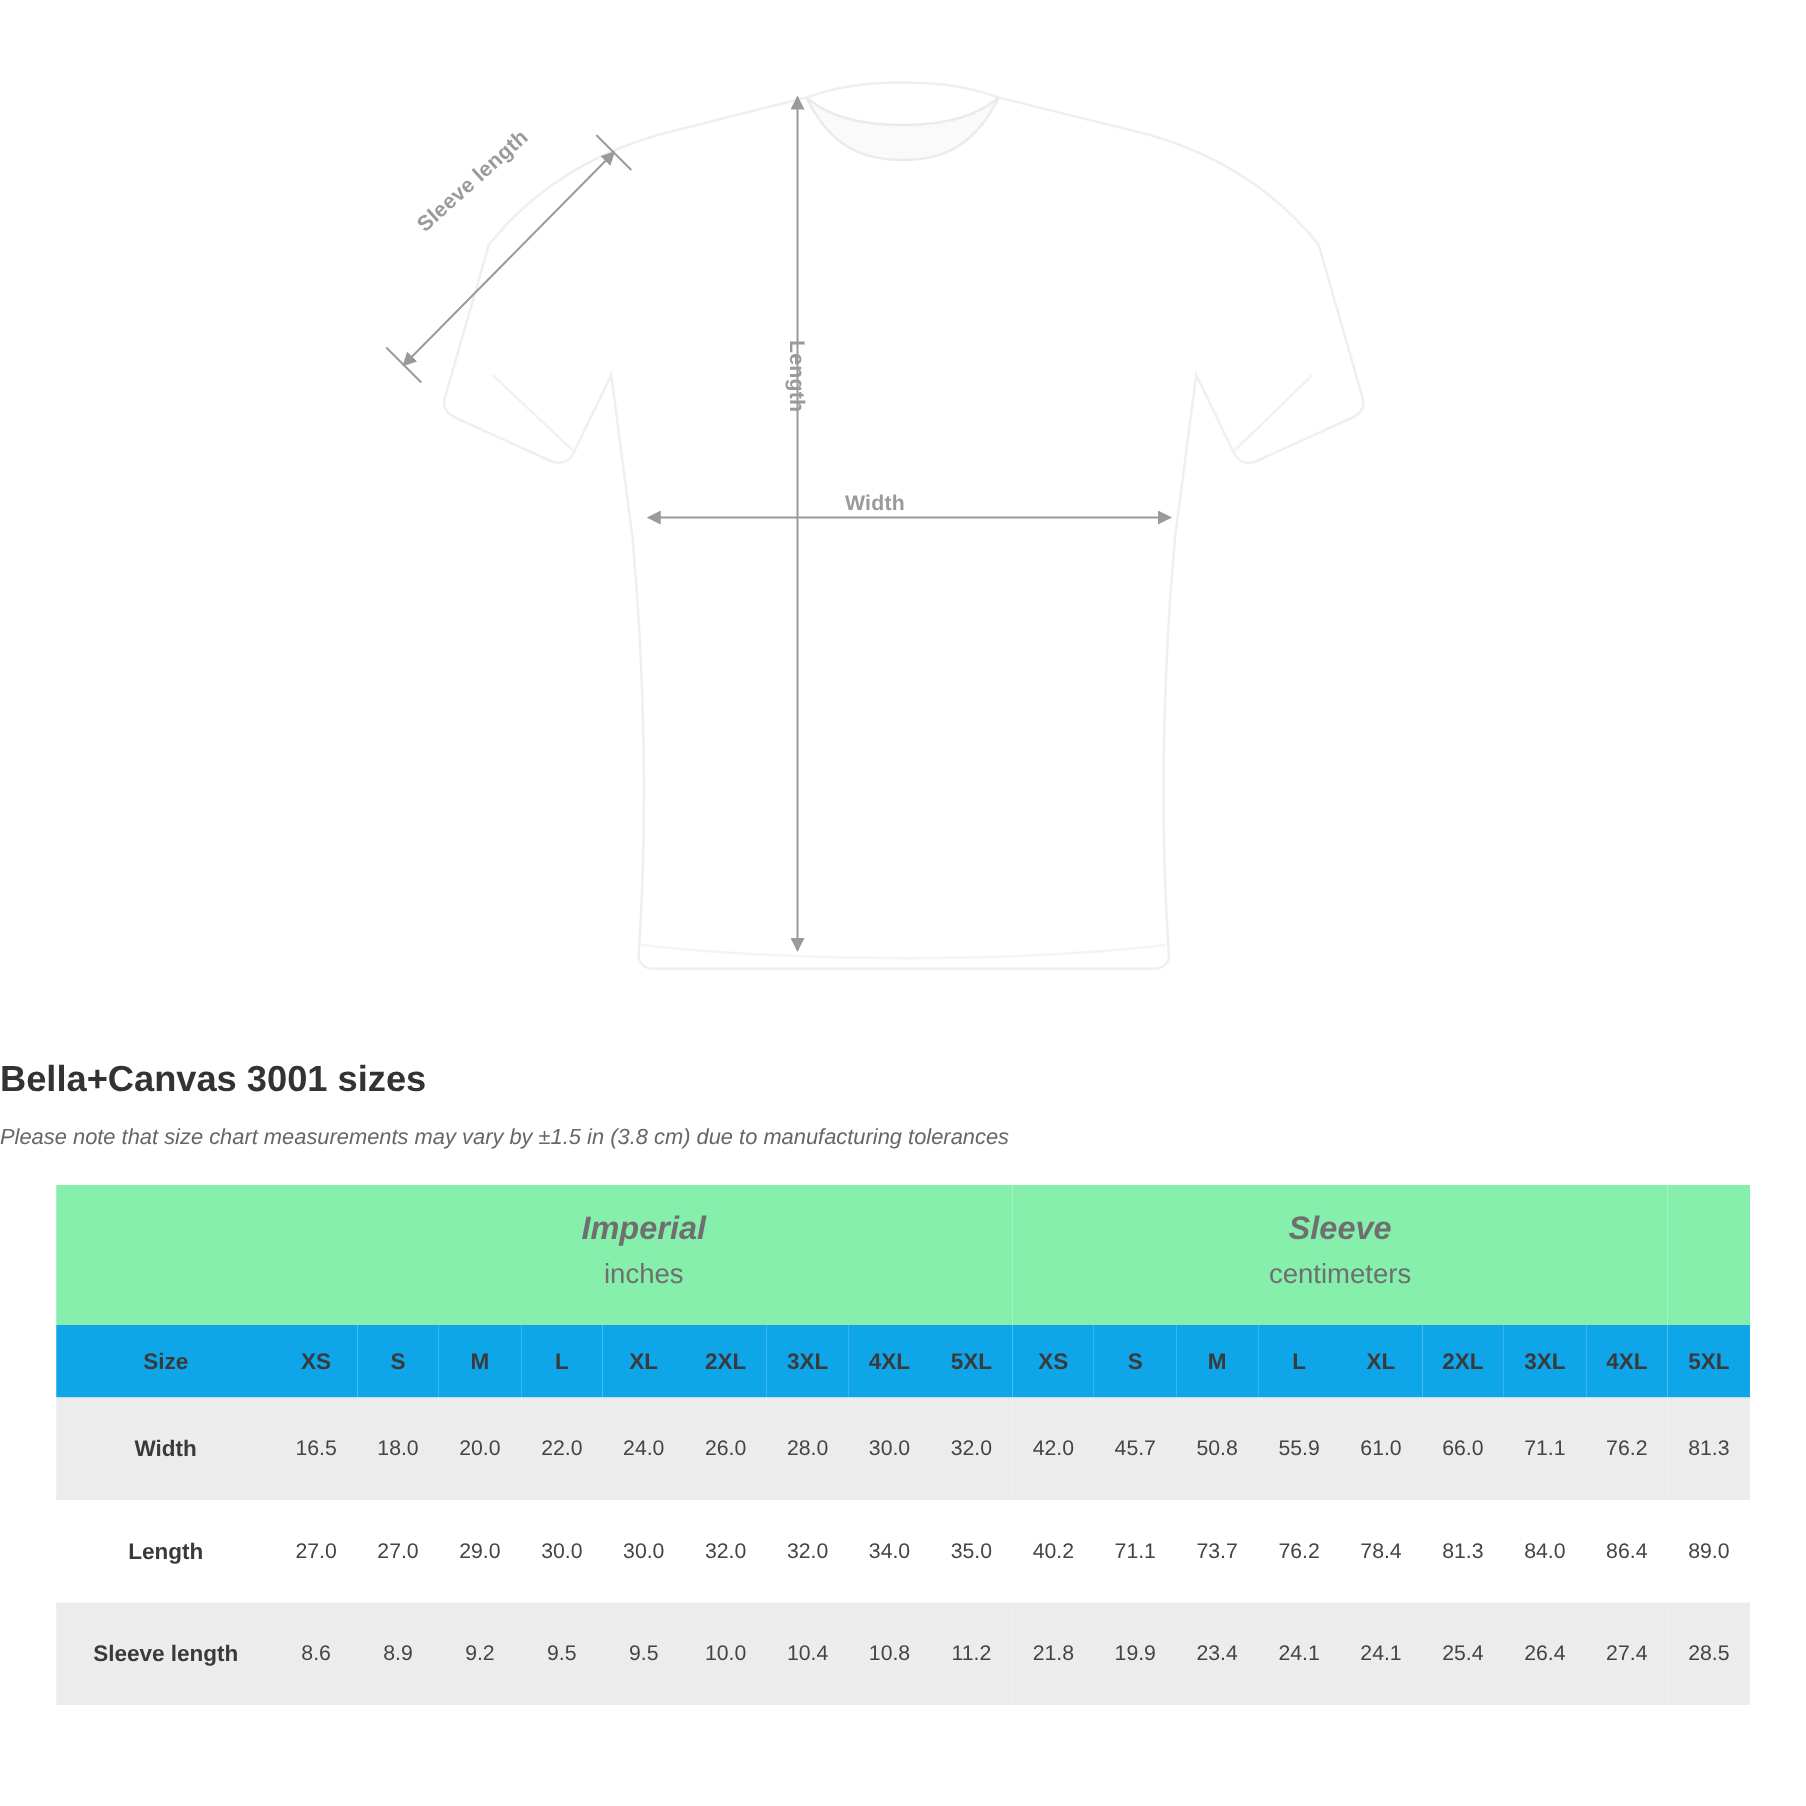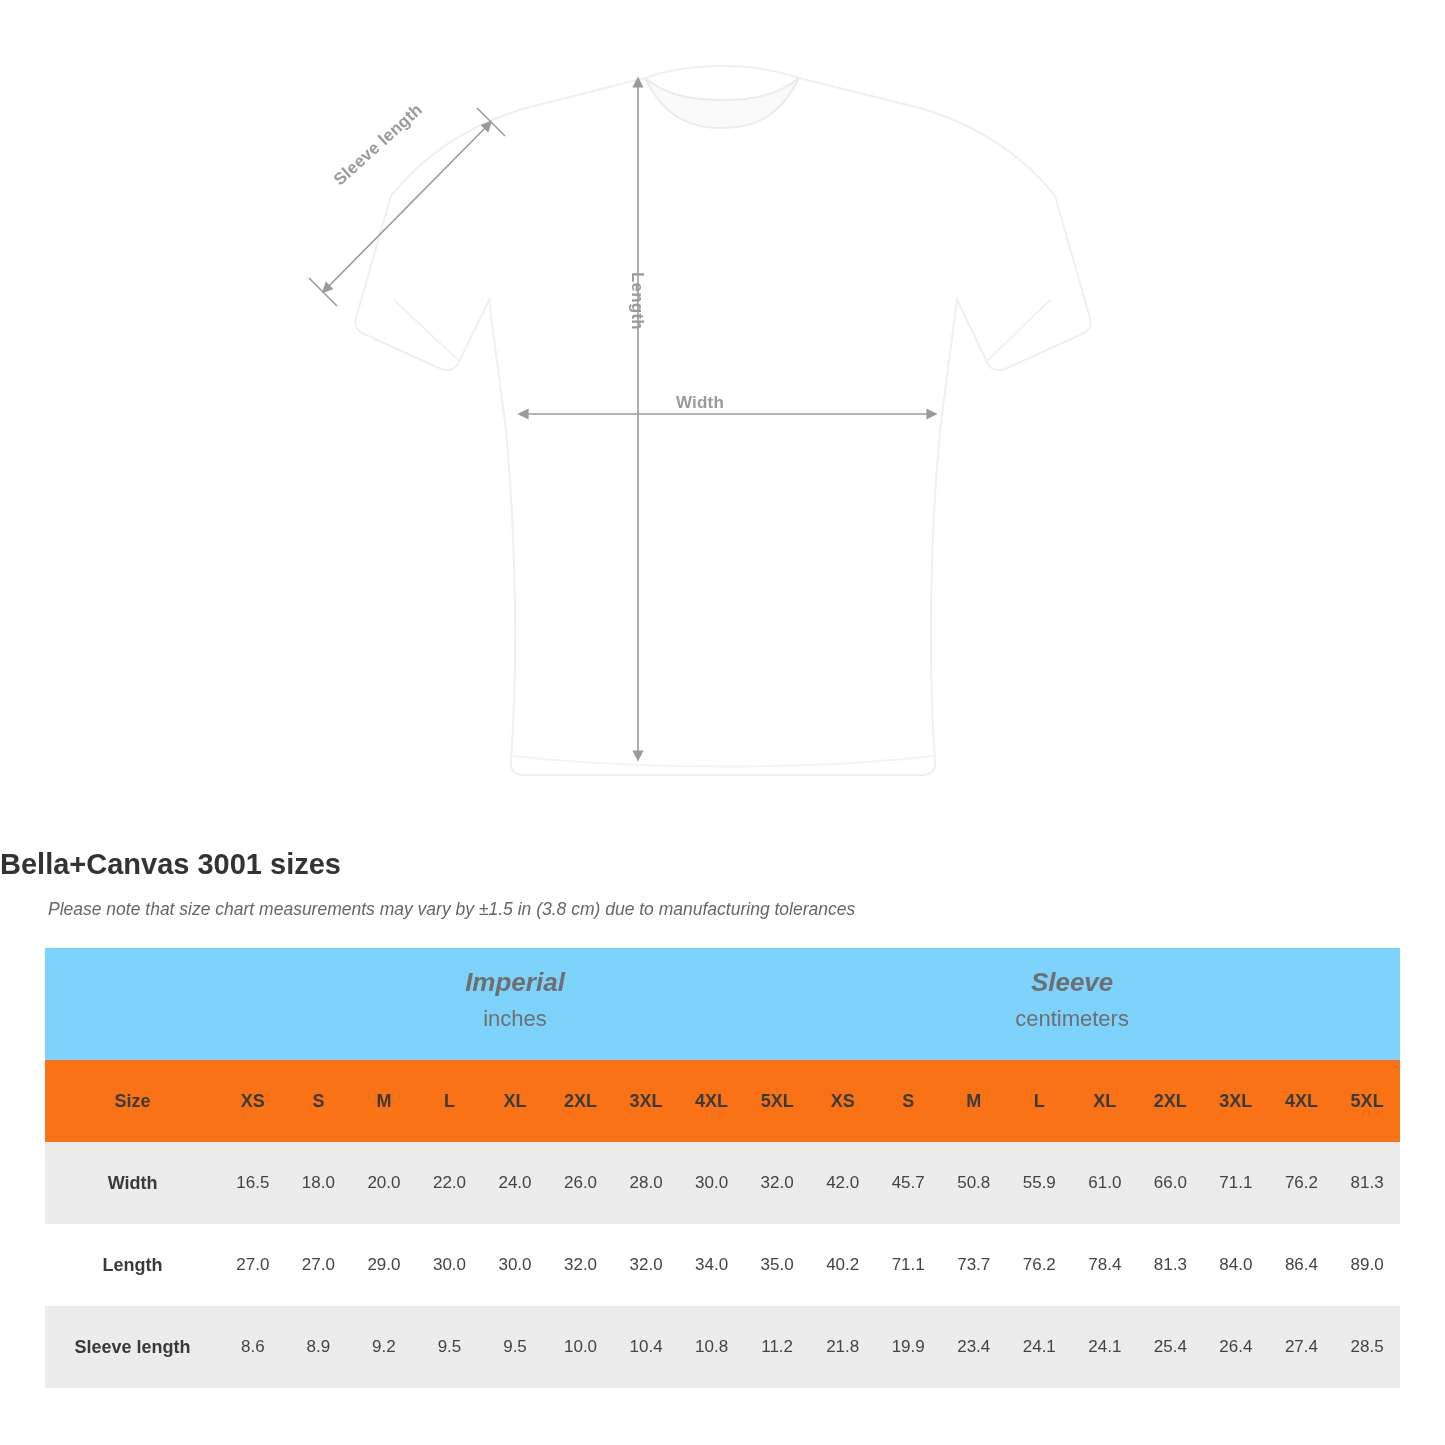--- a/index.html
+++ b/index.html
@@ -62,59 +62,58 @@
     font-size: 29px;
     font-weight: bold;
     color: #333333;
     margin: 0;
   }
   #chart-note {
     font-size: 17.5px;
     font-style: italic;
     color: #666666;
     margin: 18px 0 0 0;
-    padding-left: 48px;
   }
 
   
   #size-table-wrap {
     margin: 28px 45px 0 45px;
   }
   table {
     border-collapse: collapse;
     width: 1355px;
     table-layout: fixed;
   }
   td, th {
     text-align: center;
     vertical-align: middle;
     font-size: 17px;
     color: #444444;
     padding: 0;
   }
   .unit-header-row td {
-    background: #7dd3fc;
+    background: #86efac;
     height: 112px;
     text-align: center;
   }
   .unit-name {
     font-size: 26px;
     font-style: italic;
     font-weight: bold;
     color: #6f6f6f;
     line-height: 1.15;
   }
   .unit-sub {
     font-size: 22px;
     color: #6f6f6f;
     line-height: 1.9;
   }
   .size-row td {
-    height: 82px;
-    background: #f97316;
+    height: 58px;
+    background: #0ea5e9;
     font-weight: bold;
     font-size: 18px;
     color: #3a3a3a;
   }
   .row-head {
     font-weight: bold;
     font-size: 18px;
     color: #3a3a3a;
   }
   .data-row td {

